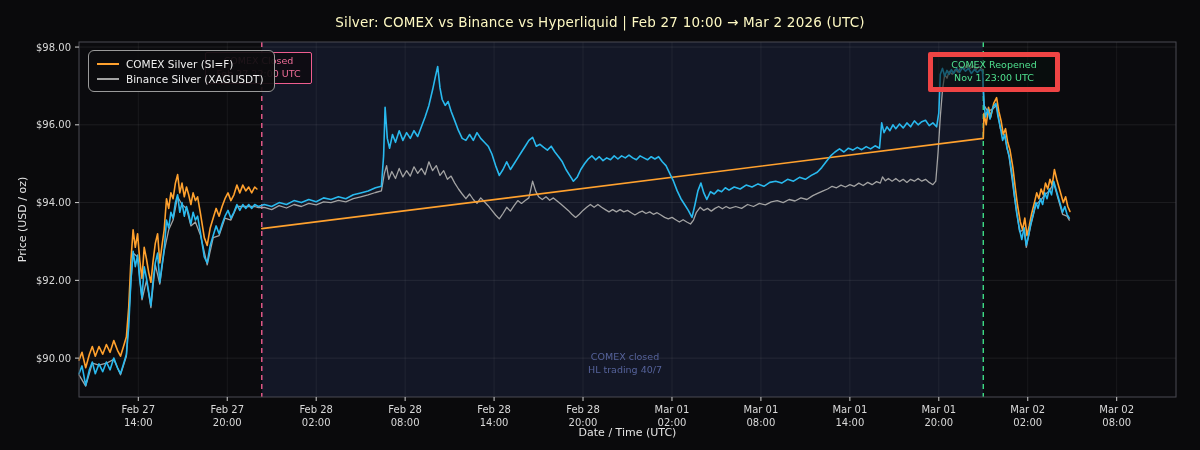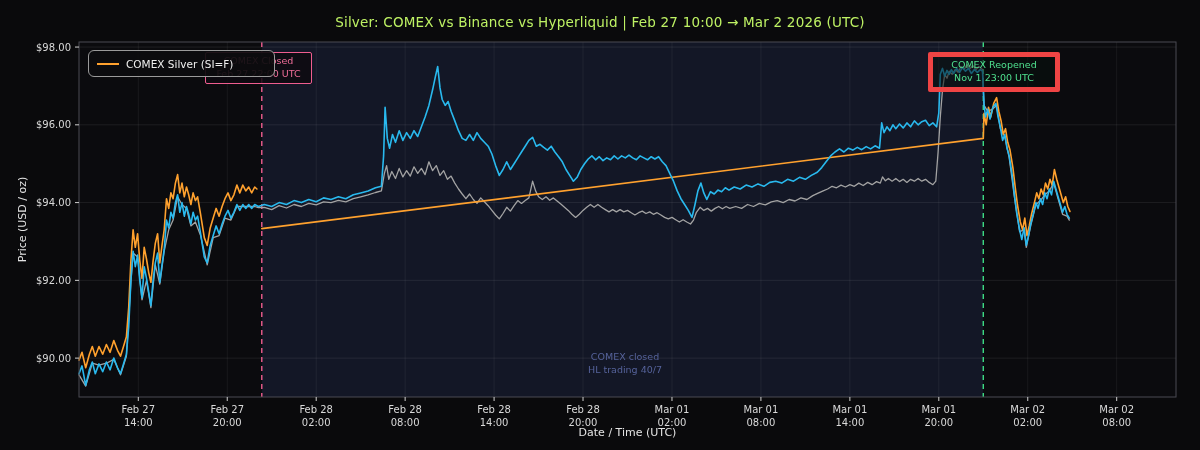--- a/index.html
+++ b/index.html
@@ -1,20 +1,20 @@
 <!DOCTYPE html>
 <html><head>
 <meta charset="utf-8">
 <style>
   html,body{margin:0;padding:0;background:#0a0a0c;}
   #fig{position:relative;width:1200px;height:450px;background:#0a0a0c;
        font-family:"DejaVu Sans",sans-serif;overflow:hidden;}
   #fig svg{position:absolute;left:0;top:0;}
   .title{position:absolute;left:0;top:14px;width:1200px;text-align:center;
-         color:#bef264;font-size:13.5px;letter-spacing:.2px;}
+         color:#fef9c3;font-size:13.5px;letter-spacing:.2px;}
   .legend{position:absolute;left:88px;top:50px;width:187px;z-index:5;
           background:rgba(12,12,14,.92);border:1px solid #9a9a9a;border-radius:6px;
           padding:5px 8px 4px 8px;box-sizing:border-box;}
   .legend-row{display:flex;align-items:center;height:14px;margin:1px 0;}
   .legend-swatch{width:22px;border-top:2px solid #fff;margin-right:7px;flex:0 0 auto;}
   .legend-label{color:#efefef;font-size:10.5px;white-space:nowrap;}
   .evt{position:absolute;top:52px;z-index:2;text-align:center;
        font-size:9.5px;line-height:1.35;padding:2px 4px;border-radius:2px;
        background:rgba(14,11,16,.85);}
   .evt.pink{left:205px;width:97px;border:1px solid #ef5d8f;color:#f06e99;}
@@ -120,18 +120,22 @@
   </div>
   <div class="evt green">
     <div>COMEX Reopened</div>
     <div>Nov 1 23:00 UTC</div>
   </div>
   <div class="legend" id="legend">
       <div class="legend-row">
         <span class="legend-swatch" style="border-top-color: rgb(255, 161, 46);"></span>
         <span class="legend-label">COMEX Silver (SI=F)</span>
       </div>
+      <div class="legend-row">
+        <span class="legend-swatch" style="border-top-color: rgb(163, 163, 163);"></span>
+        <span class="legend-label">Binance Silver (XAGUSDT)</span>
+      </div>
     </div>
   <div class="note">
     <div>COMEX closed</div>
     <div>HL trading 40/7</div>
   </div>
 </div>
 
 </body></html>

